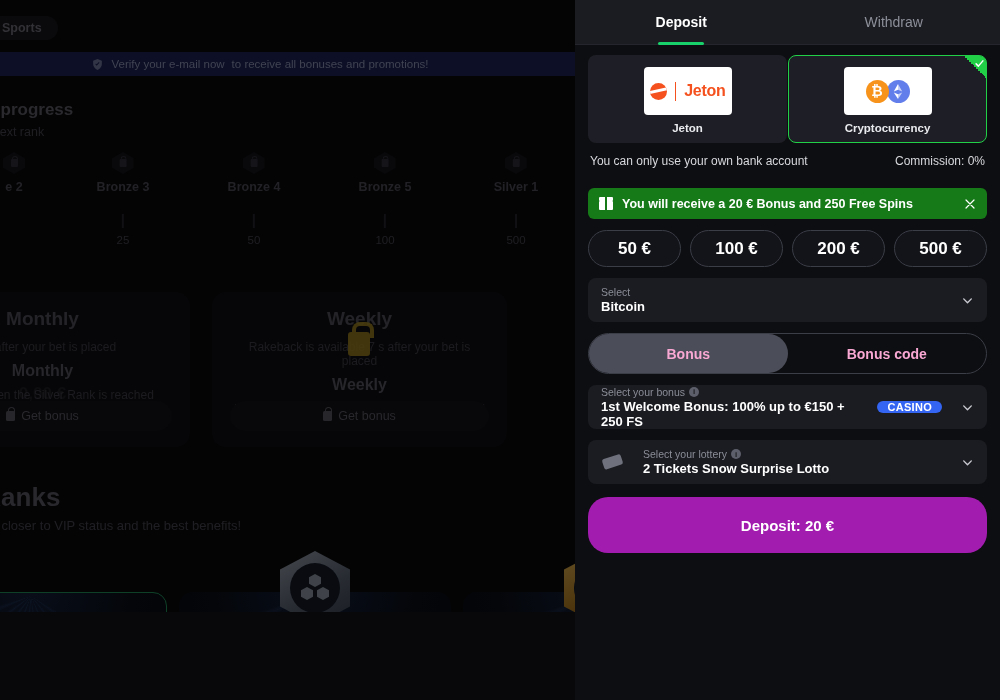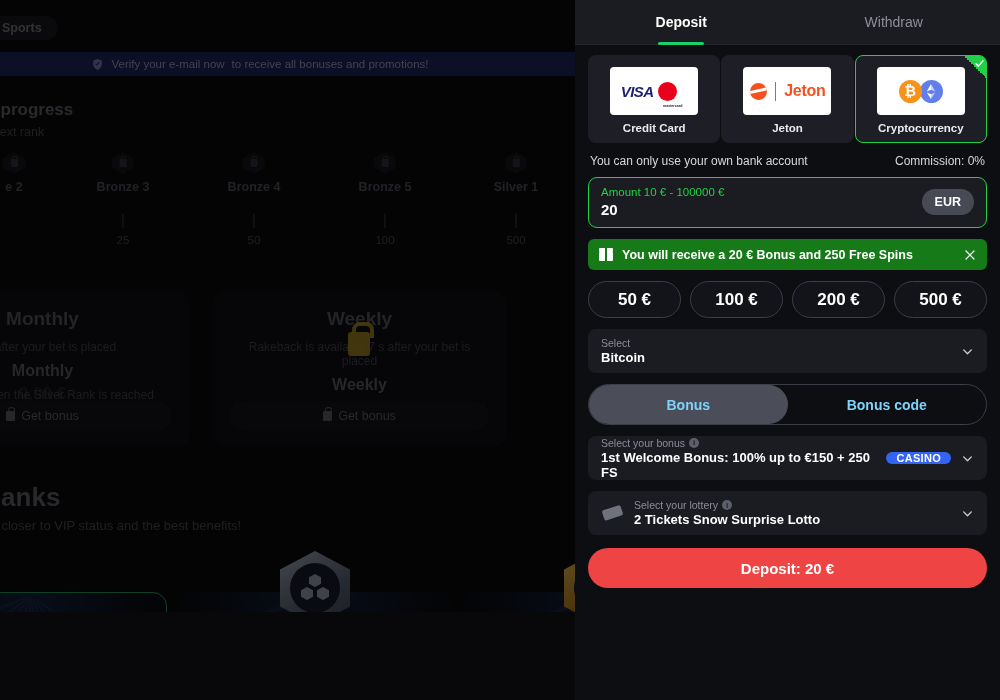--- a/index.html
+++ b/index.html
@@ -185,39 +185,39 @@
   .banner-x { position:absolute; right:11px; top:10px; width:12px; height:12px; cursor:pointer; }
 
   .quick-row { display:flex; gap:9px; margin-top:11px; }
   .quick {
     flex:1; height:37px; border-radius:19px; border:1px solid #3b3d47; background:#131419;
     display:flex; align-items:center; justify-content:center; font-size:17px; font-weight:700; cursor:pointer;
   }
 
   .select-row {
     margin-top:11px; height:44px; border-radius:8px; background:#1b1c22;
-    display:flex; align-items:center; padding:0 13px; gap:10px; cursor:pointer;
+    display:flex; align-items:center; padding:0 13px; gap:19px; cursor:pointer;
   }
   .sel-texts { flex:1; }
   .sel-label { font-size:10.5px; color:#8b8d97; display:flex; align-items:center; gap:4px; }
   .sel-value { font-size:13px; font-weight:700; color:#fff; margin-top:1px; }
   .chev { width:13px; height:13px; flex:none; }
 
   .seg { margin-top:11px; height:41px; border-radius:21px; border:1px solid #3b3d47; display:flex; }
   .seg-item { flex:1; display:flex; align-items:center; justify-content:center;
-              font-size:14px; font-weight:700; border-radius:21px; cursor:pointer; color:#7dd3fc; }
+              font-size:14px; font-weight:700; border-radius:21px; cursor:pointer; color:#f9a8d4; }
   .seg-item.active { background:#4b4d59; }
 
   .info-dot { width:10px; height:10px; border-radius:50%; background:#5d5f6a; color:#1b1c22;
               font-size:8px; font-weight:700; display:inline-flex; align-items:center; justify-content:center; }
   .casino-badge { background:#3364f2; border-radius:12px; padding:0 10px; font-size:11px; font-weight:700; letter-spacing:.3px; }
   .ticket { width:23px; height:18px; flex:none; display:flex; align-items:center; justify-content:center; }
 
   .deposit-btn {
-    margin-top:13px; height:40px; border-radius:20px; background:#ef4444;
+    margin-top:13px; height:56px; border-radius:20px; background:#a21caf;
     display:flex; align-items:center; justify-content:center;
     font-size:15px; font-weight:700; color:#fff; cursor:pointer;
   }
 </style>
 </head>
 <body>
 
 <div id="root">
 
   <div class="bg">
@@ -348,31 +348,20 @@
 
     <div class="tabs">
       <div class="tab active">Deposit</div>
       <div class="tab">Withdraw</div>
     </div>
 
     <div class="body">
 
       <div class="paymethods">
 
-        <div class="pm">
-          <div class="pm-logo">
-            <span class="visa">VISA</span>
-            <span class="mc">
-                <i></i>
-                <i></i>
-                <span>mastercard</span>
-              </span>
-          </div>
-          <div class="pm-label">Credit Card</div>
-        </div>
 
         <div class="pm">
           <div class="pm-logo">
             <span class="jeton-mark"></span>
             <span class="jeton-bar"></span>
             <span class="jeton-txt">Jeton</span>
           </div>
           <div class="pm-label">Jeton</div>
         </div>
 
@@ -395,27 +384,20 @@
           </div>
           <div class="pm-label">Cryptocurrency</div>
         </div>
       </div>
 
       <div class="notes">
         <span>You can only use your own bank account</span>
         <span>Commission: 0%</span>
       </div>
 
-      <div class="amount-box">
-        <div>
-          <div class="amt-label">Amount 10 € - 100000 €</div>
-          <div class="amt-value">20</div>
-        </div>
-        <div class="cur-pill">EUR</div>
-      </div>
 
       <div class="bonus-banner">
         <span class="gift">
             <span></span>
           </span>
         <span class="txt">You will receive a 20 € Bonus and 250 Free Spins</span>
         <svg class="banner-x" viewBox="0 0 24 24" stroke="#fff" stroke-width="2.4" fill="none" stroke-linecap="round">
           <path d="M4 4 L20 20 M20 4 L4 20"></path>
         </svg>
       </div>

